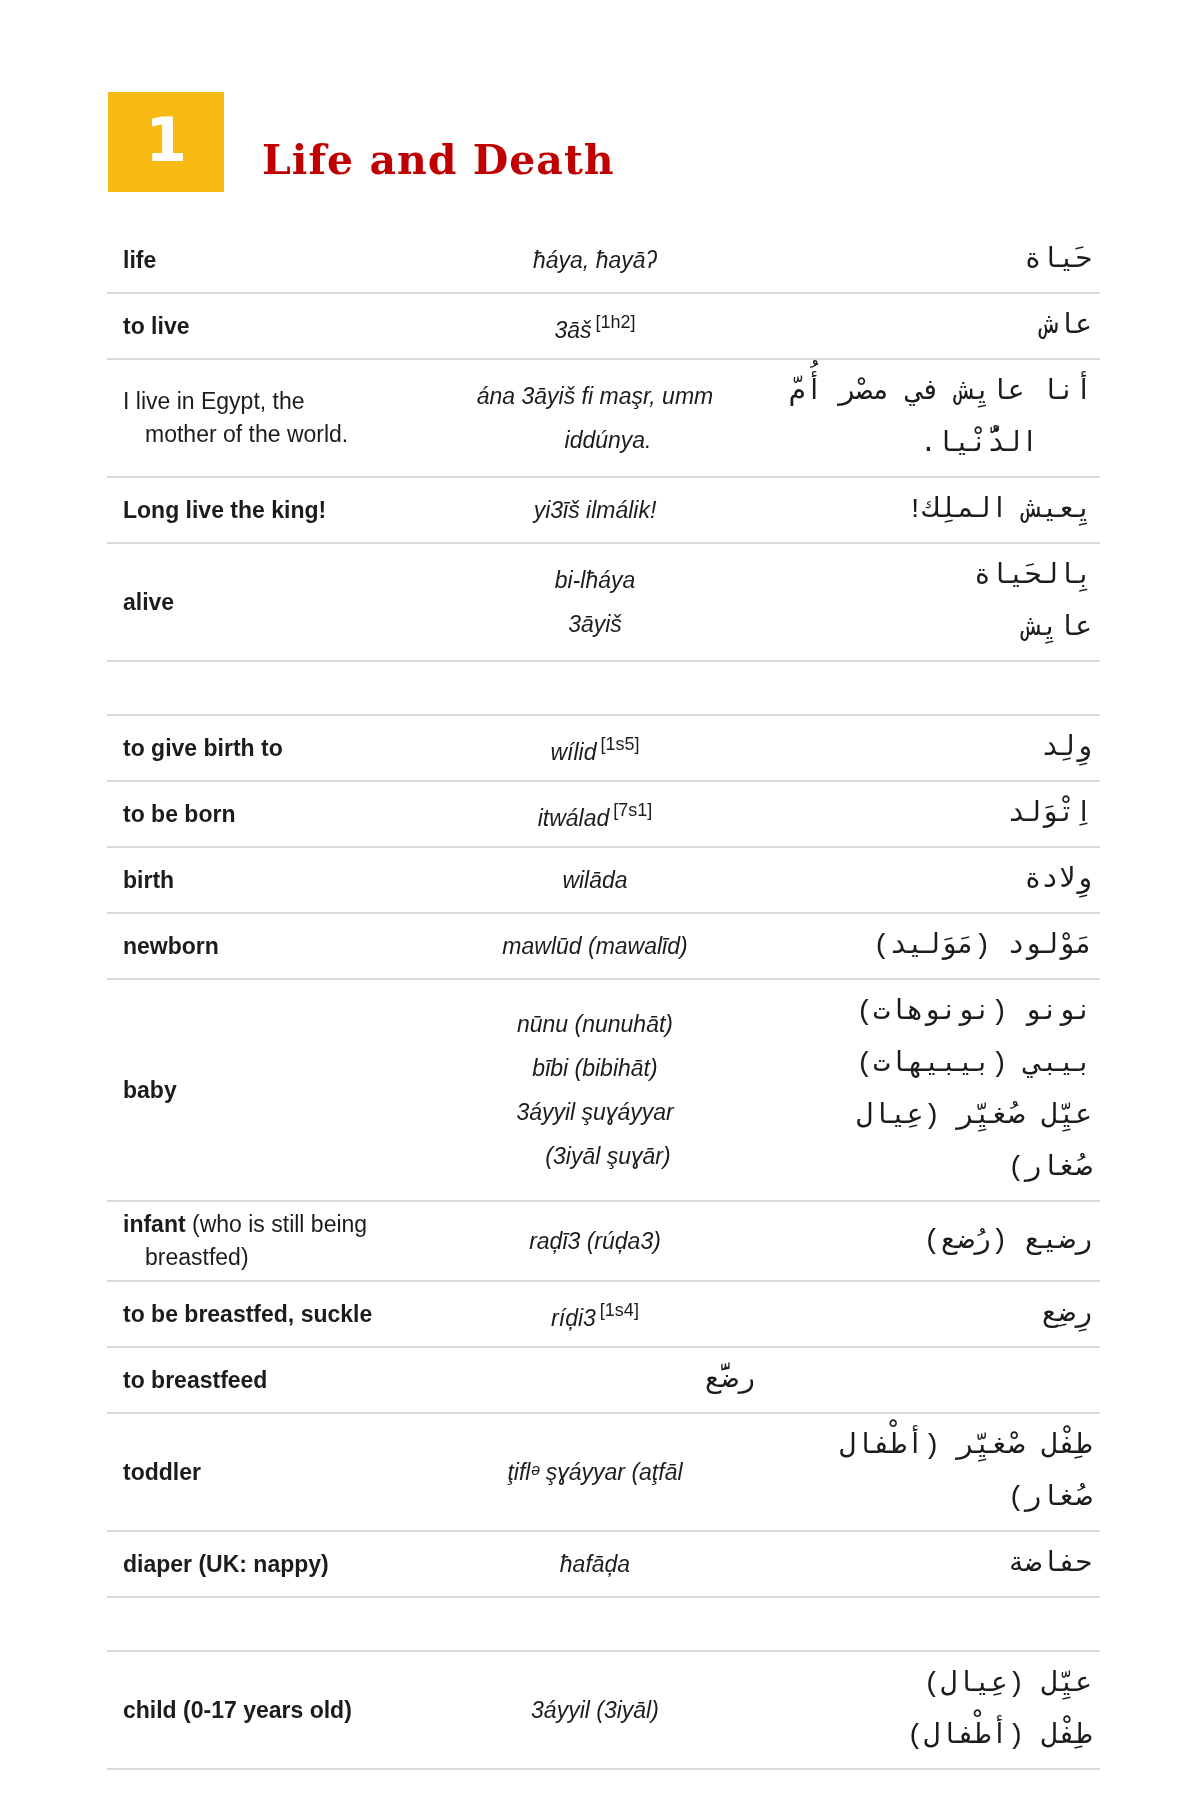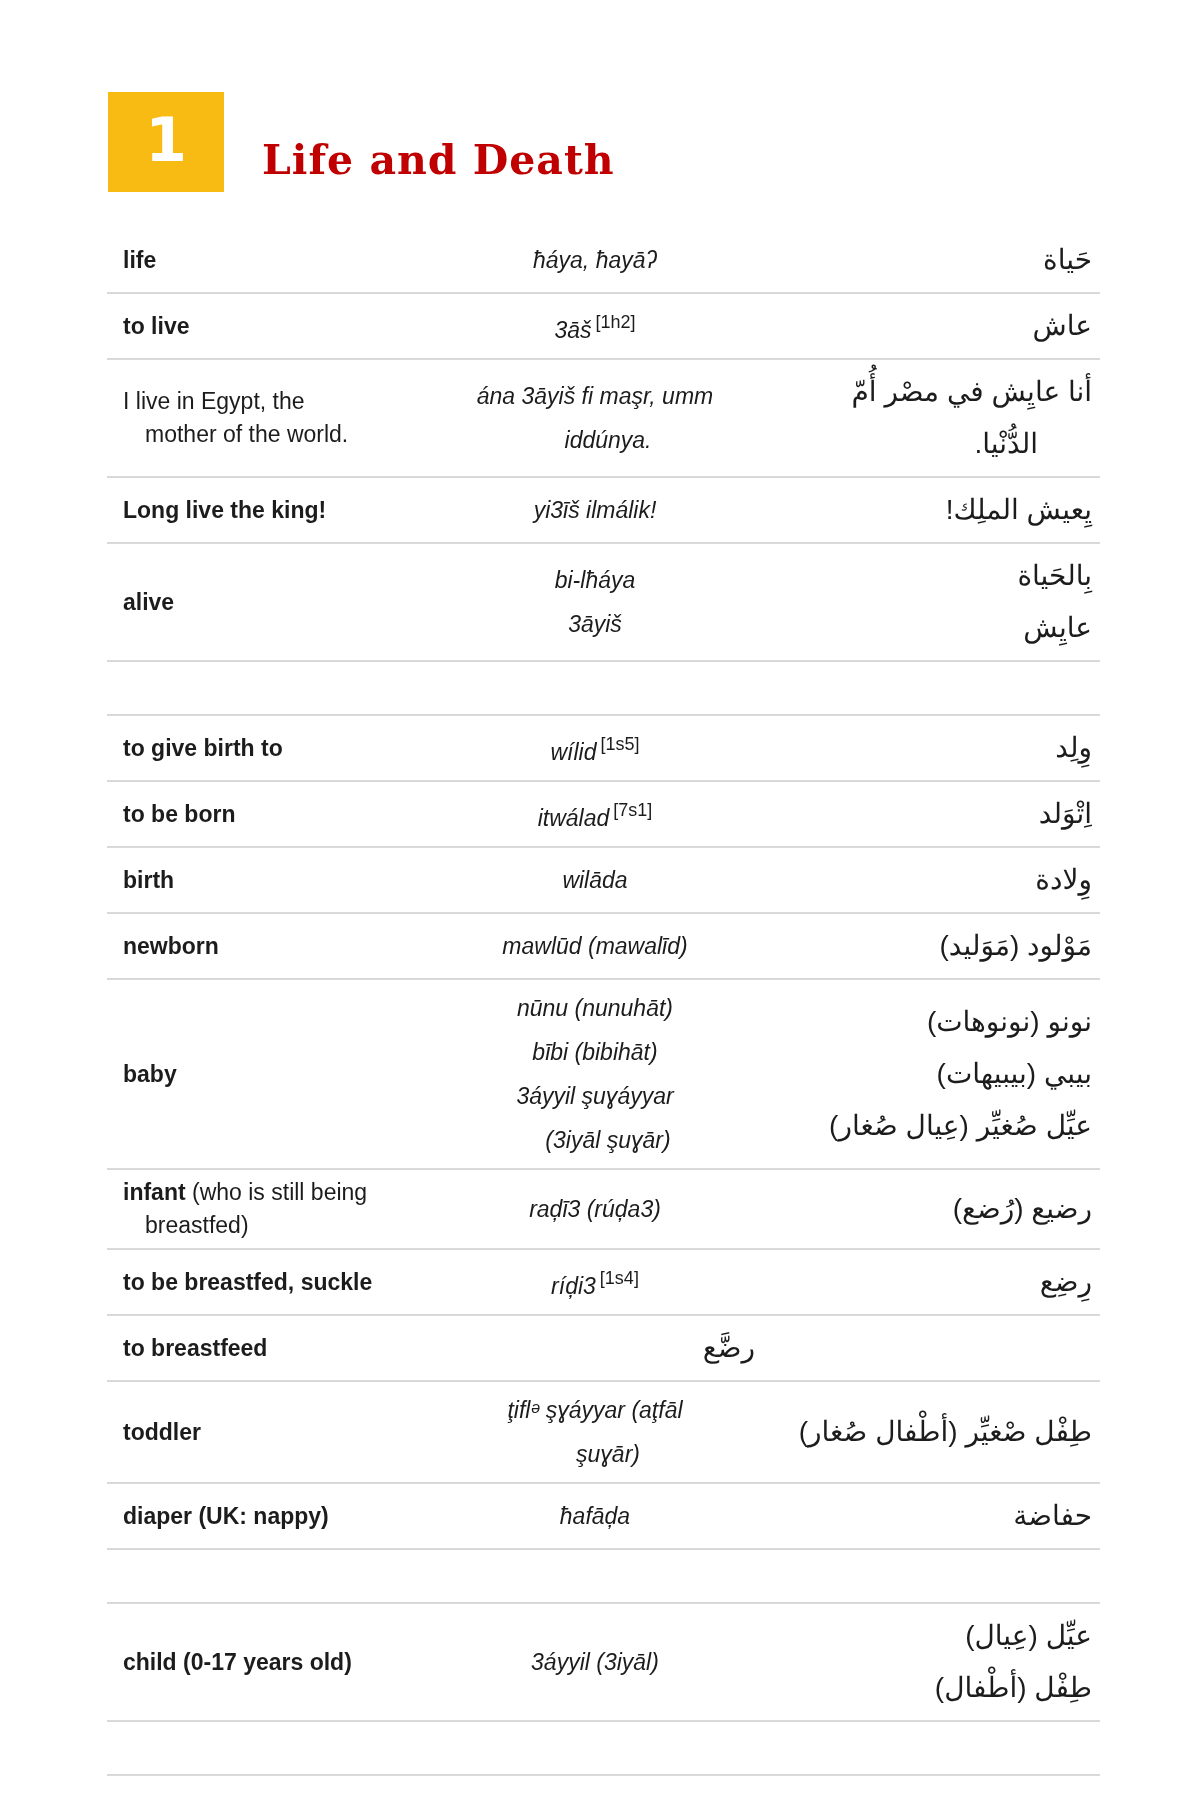--- a/index.html
+++ b/index.html
@@ -60,21 +60,21 @@
   .c-en .line.cont{padding-left:22px;}
   .c-tr{
     font-family:Liberation Sans, sans-serif;
     font-style:italic;font-size:23px;line-height:44px;align-items:center;
   }
   .c-tr .line.cont{padding-left:26px;}
   .c-tr .sup{
     font-style:normal;font-size:18px;vertical-align:10px;margin-left:4px;
   }
   .c-ar{
-    font-family:Liberation Sans, sans-serif;
+    font-family:Liberation Mono, monospace;
     font-size:28px;line-height:52px;
     text-align:right;padding-right:8px;
   }
   .c-ar .line.cont{padding-right:54px;}
 </style>
 </head>
 <body>
 
 <div class="header">
   <div class="chapter-badge">
@@ -235,21 +235,20 @@
       <div class="cell c-ar" dir="rtl">
         <div class="line"><span>رضَّع</span></div>
       </div>
     </div>
     <div class="row">
       <div class="cell c-en">
         <div class="line"><span class="b">toddler</span></div>
       </div>
       <div class="cell c-tr">
         <div class="line"><span>ţiflᵊ şɣáyyar (aţfāl</span></div>
-        <div class="line cont"><span>şuɣār)</span></div>
       </div>
       <div class="cell c-ar" dir="rtl">
         <div class="line"><span>طِفْل صْغيِّر (أطْفال صُغار)</span></div>
       </div>
     </div>
     <div class="row">
       <div class="cell c-en">
         <div class="line"><span class="b">diaper (UK: nappy)</span></div>
       </div>
       <div class="cell c-tr">

